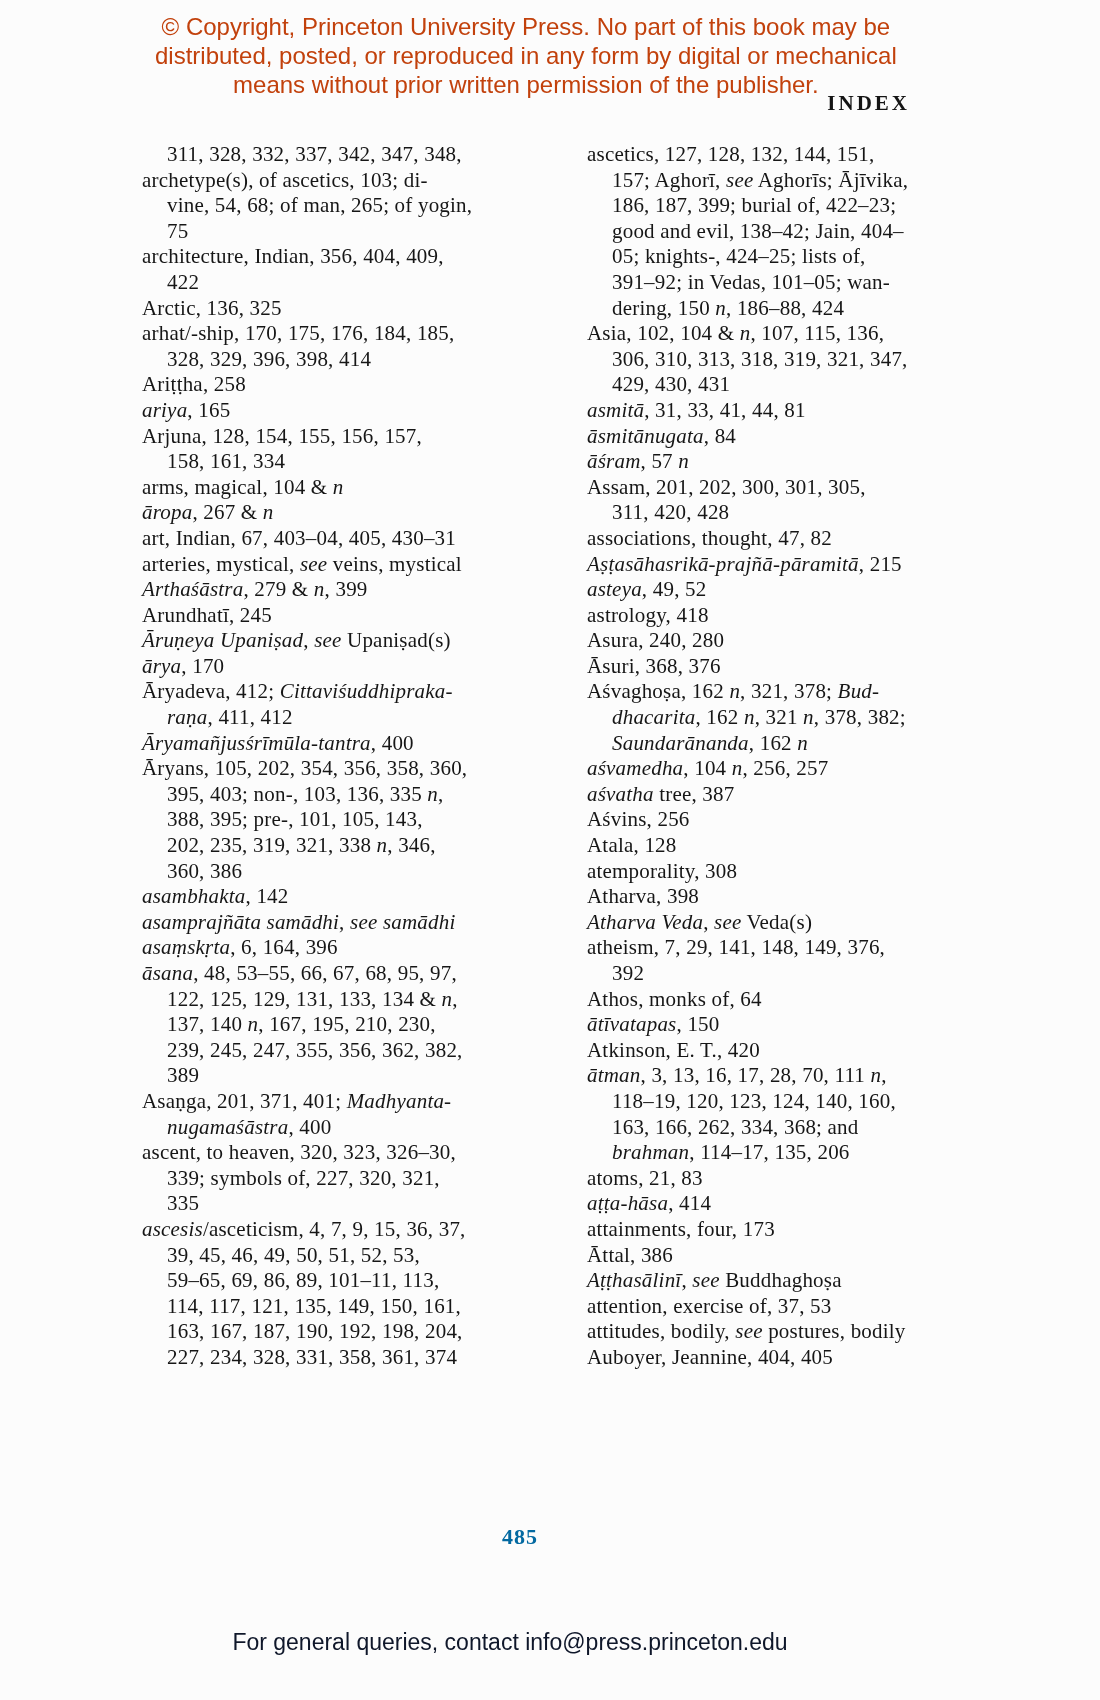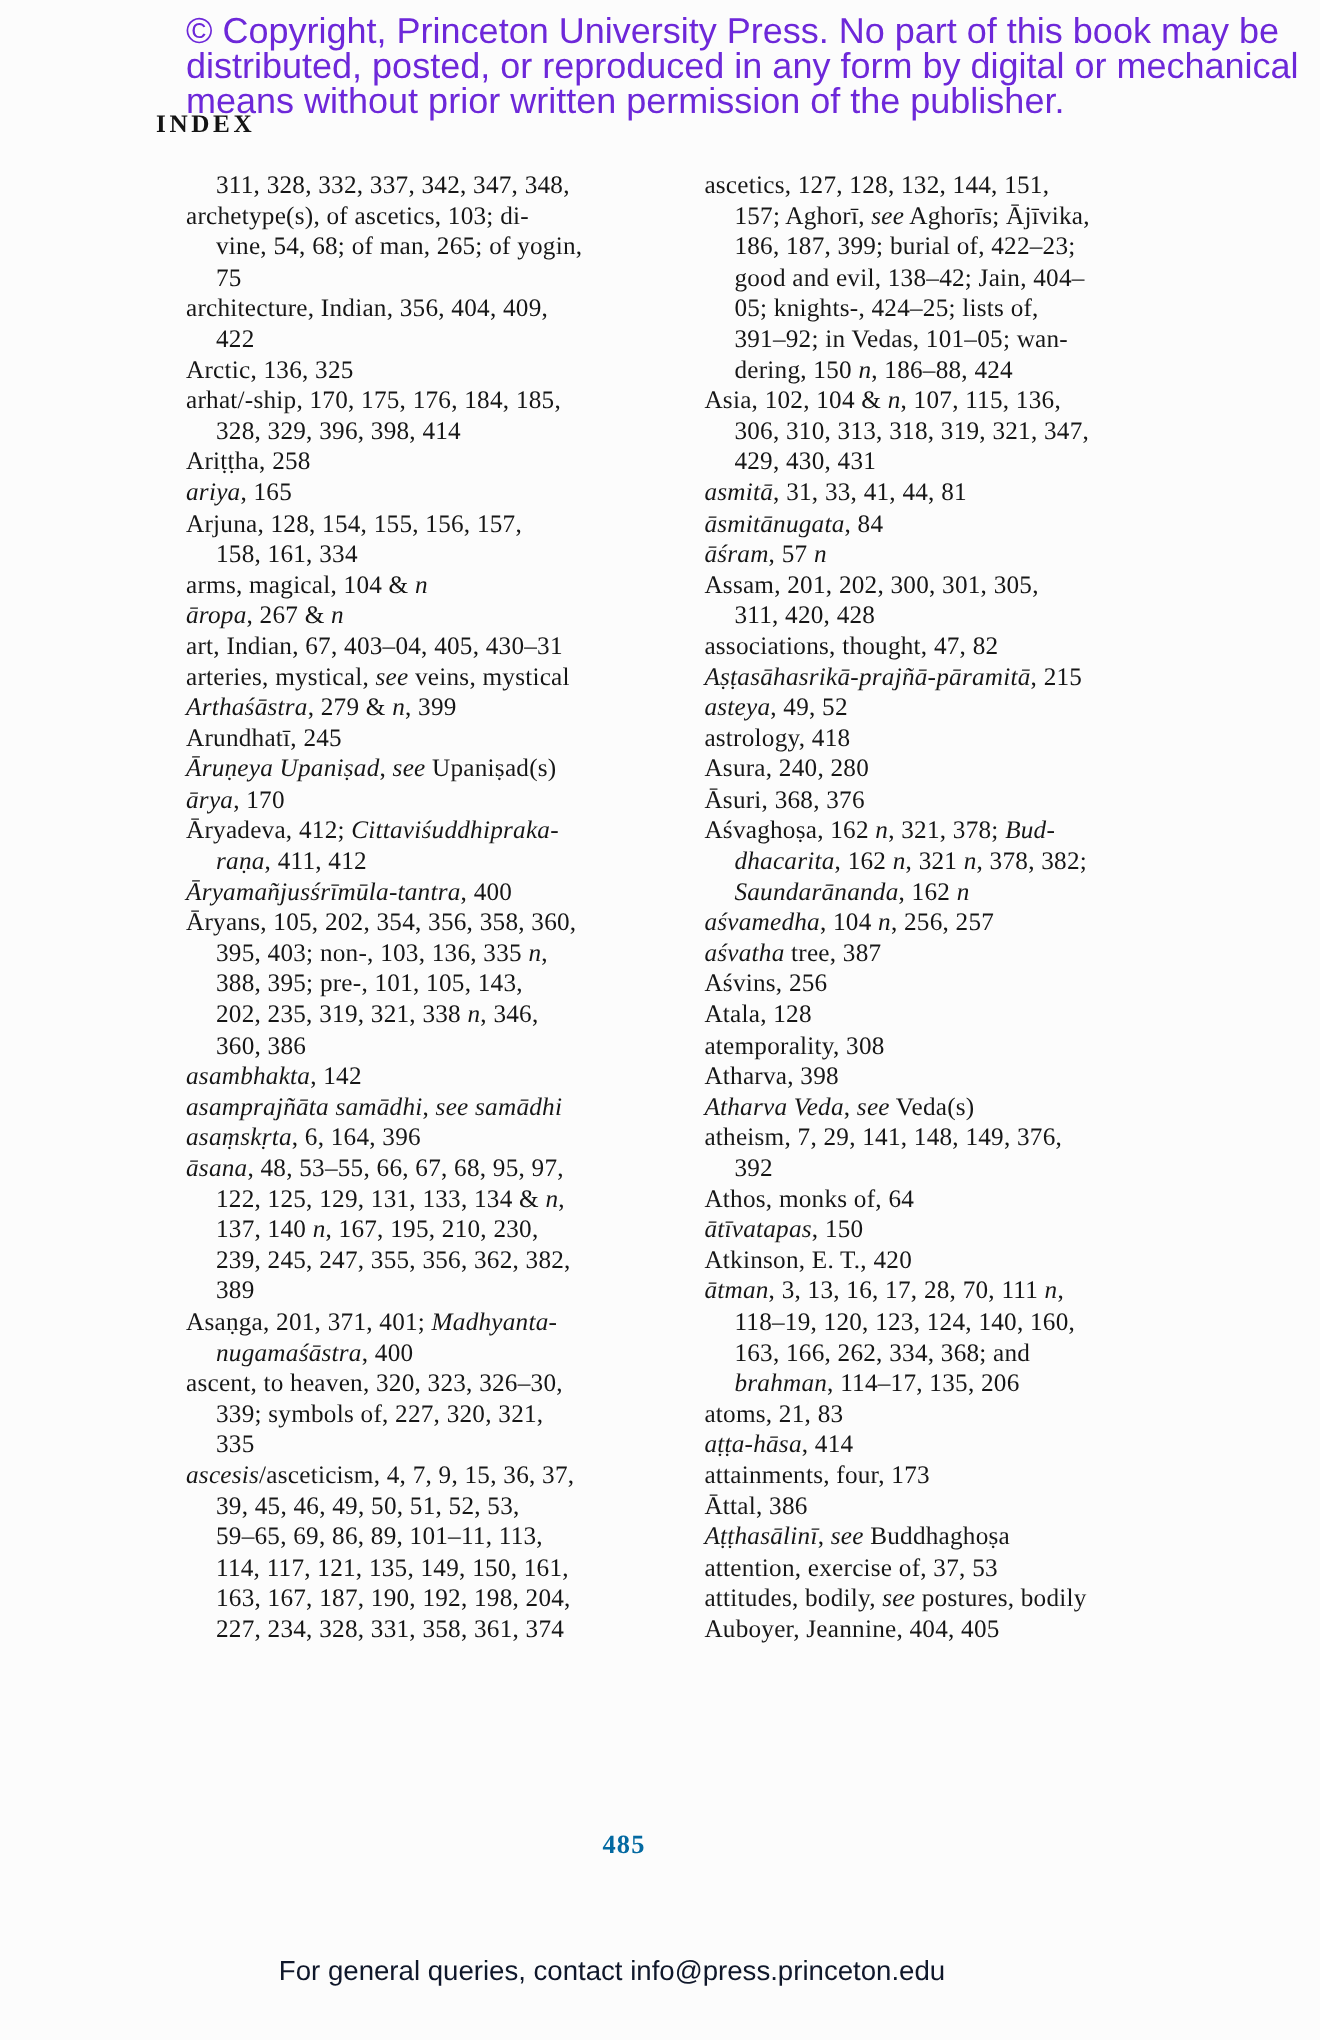--- a/index.html
+++ b/index.html
@@ -13,53 +13,54 @@
     height: 1700px;
     background: #fcfcfc;
     color: #1a1a1a;
     overflow: hidden;
   }
   .copyright {
     position: absolute;
     left: 155px;
     top: 12px;
     font-family: "Liberation Sans", sans-serif;
-    font-size: 30px;
+    font-size: 24px;
     line-height: 29px;
-    color: #6d28d9;
+    color: #c2410c;
+    text-align: center;
   }
   .copyright .line { white-space: nowrap; }
   .index-title {
     position: absolute;
     left: 130px;
     top: 91px;
     width: 780px;
     margin: 0;
-    text-align: left;
+    text-align: right;
     font-family: "Liberation Serif", serif;
     font-weight: bold;
     font-size: 21px;
     letter-spacing: 3px;
     color: #141414;
   }
   .columns {
     position: absolute;
     left: 0;
     top: 142px;
   }
   .col {
     position: absolute;
     top: 0;
     font-family: "Liberation Serif", serif;
     font-size: 21px;
     line-height: 25.6px;
     letter-spacing: 0.2px;
     color: #161616;
   }
-  .col-left  { left: 142px; width: 390px; margin-left: 13px; }
+  .col-left  { left: 142px; width: 390px; }
   .col-right { left: 587px; width: 390px; }
   .col .line { white-space: nowrap; }
   .col .line.cont { padding-left: 25px; }
   .col em { font-style: italic; }
   .page-number {
     position: absolute;
     left: 130px;
     top: 1524px;
     width: 780px;
     text-align: center;

